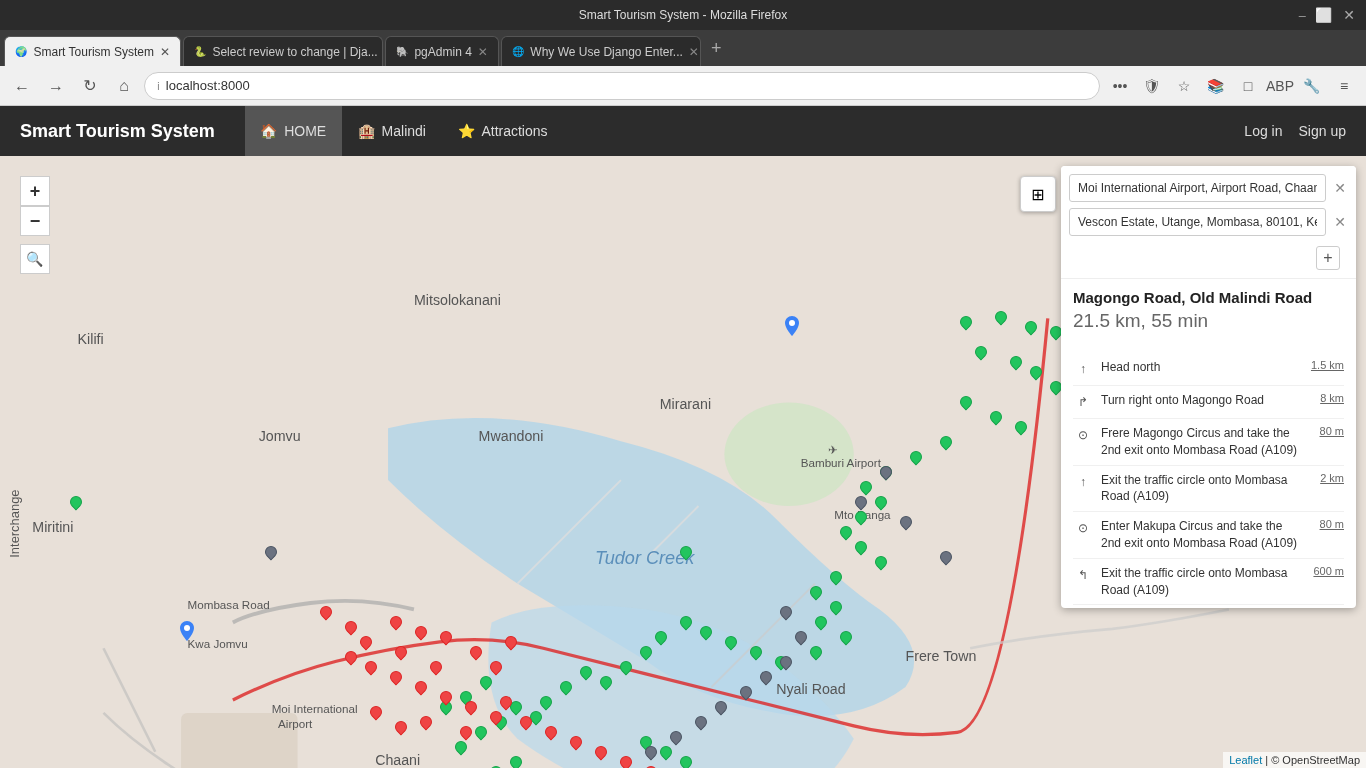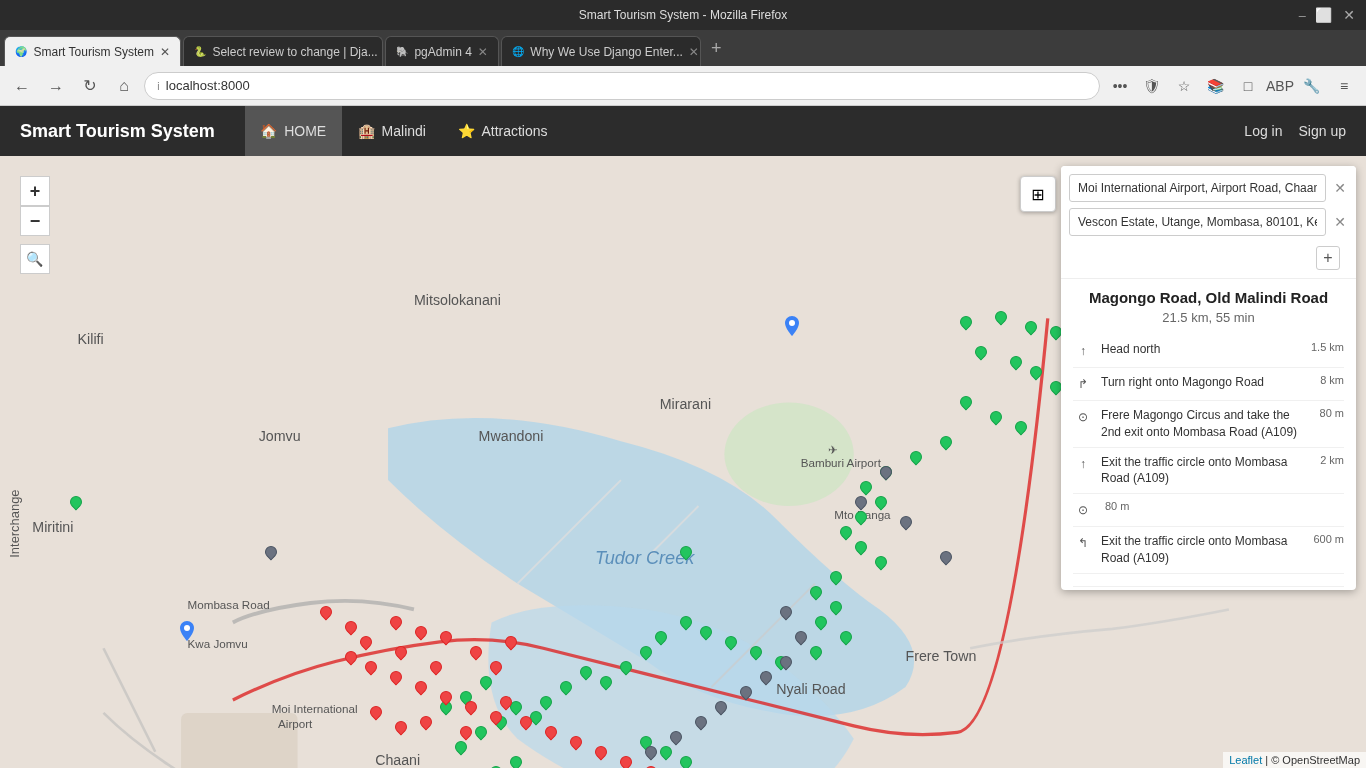--- a/index.html
+++ b/index.html
@@ -299,32 +299,31 @@
       font-size: 16px;
       width: 24px;
       height: 24px;
       display: flex;
       align-items: center;
       justify-content: center;
     }
 
     .route-info {
       padding: 10px 12px 0;
-      text-align: center;
     }
     .route-name {
       font-size: 15px;
       font-weight: bold;
       color: #222;
       margin-bottom: 4px;
     }
     .route-stats {
-      font-size: 13px;
+      font-size: 19px;
       color: #666;
-      margin-bottom: 10px;
+      margin-bottom: 21px;
     }
 
     .route-steps {
       max-height: 280px;
       overflow-y: auto;
       padding: 0 12px 8px;
     }
     .route-step {
       display: flex;
       align-items: flex-start;
@@ -342,21 +341,22 @@
       align-items: center;
       justify-content: center;
       font-size: 12px;
       color: #555;
     }
     .step-text { flex: 1; line-height: 1.4; }
     .step-dist {
       color: #666;
       font-size: 11px;
       white-space: nowrap;
-      margin-left: 4px;
+      margin-left: 12px;
+      text-decoration: underline;
     }
 
     
     .leaflet-attribution {
       position: absolute;
       bottom: 0;
       right: 0;
       background: rgba(255,255,255,0.7);
       padding: 2px 6px;
       font-size: 11px;
@@ -678,20 +678,21 @@
     <div class="step-text">Frere Magongo Circus and take the 2nd exit onto Mombasa Road (A109)</div>
     <div class="step-dist">80 m</div>
   </div>
           <div class="route-step">
     <div class="step-icon">↑</div>
     <div class="step-text">Exit the traffic circle onto Mombasa Road (A109)</div>
     <div class="step-dist">2 km</div>
   </div>
           <div class="route-step">
     <div class="step-icon">⊙</div>
+    <div class="step-text">Enter Makupa Circus and take the 2nd exit onto Mombasa Road (A109)</div>
     <div class="step-dist">80 m</div>
   </div>
           <div class="route-step">
     <div class="step-icon">↰</div>
     <div class="step-text">Exit the traffic circle onto Mombasa Road (A109)</div>
     <div class="step-dist">600 m</div>
   </div>
           <div class="route-step">
     
     

